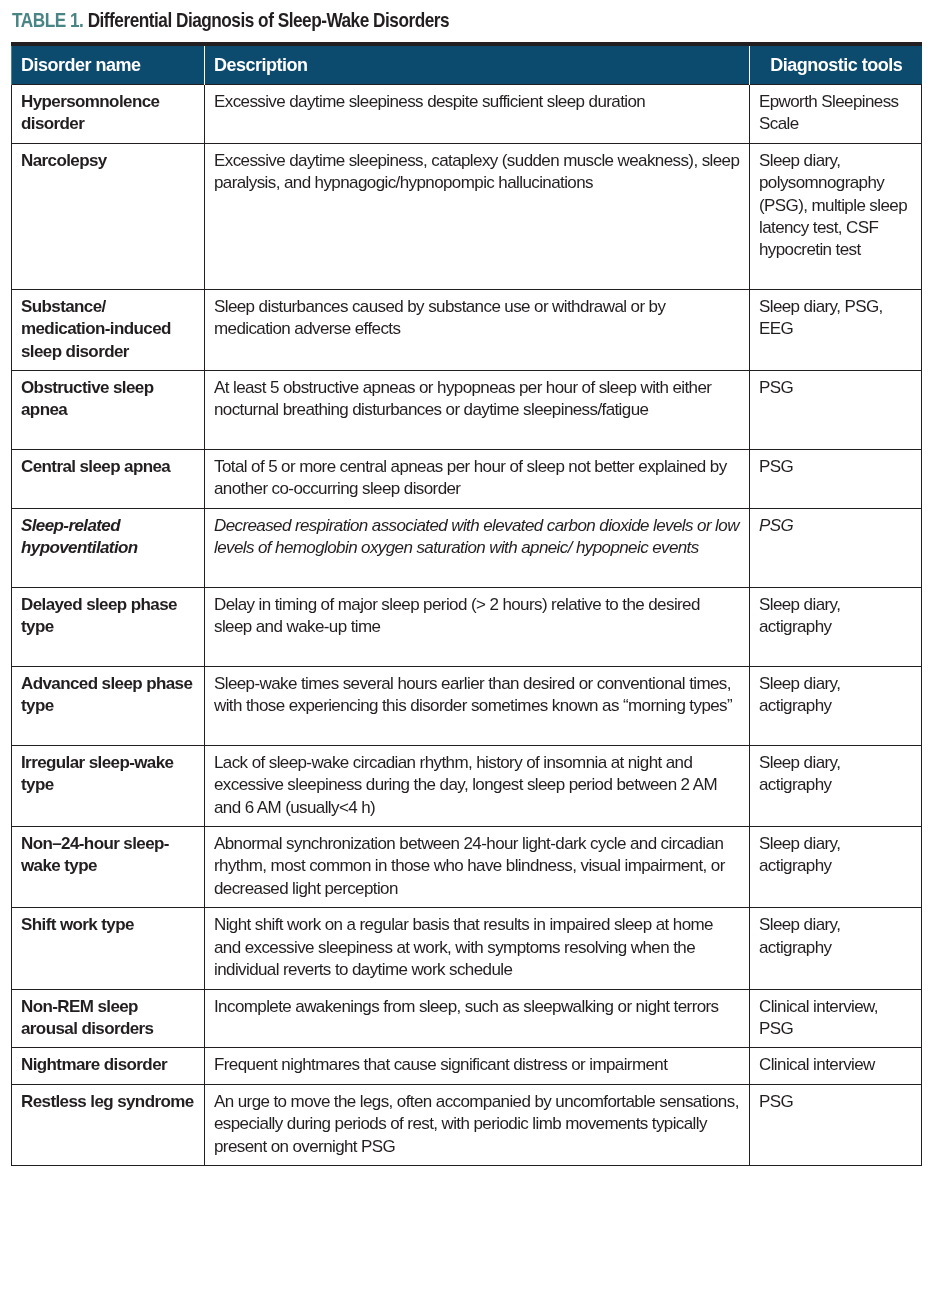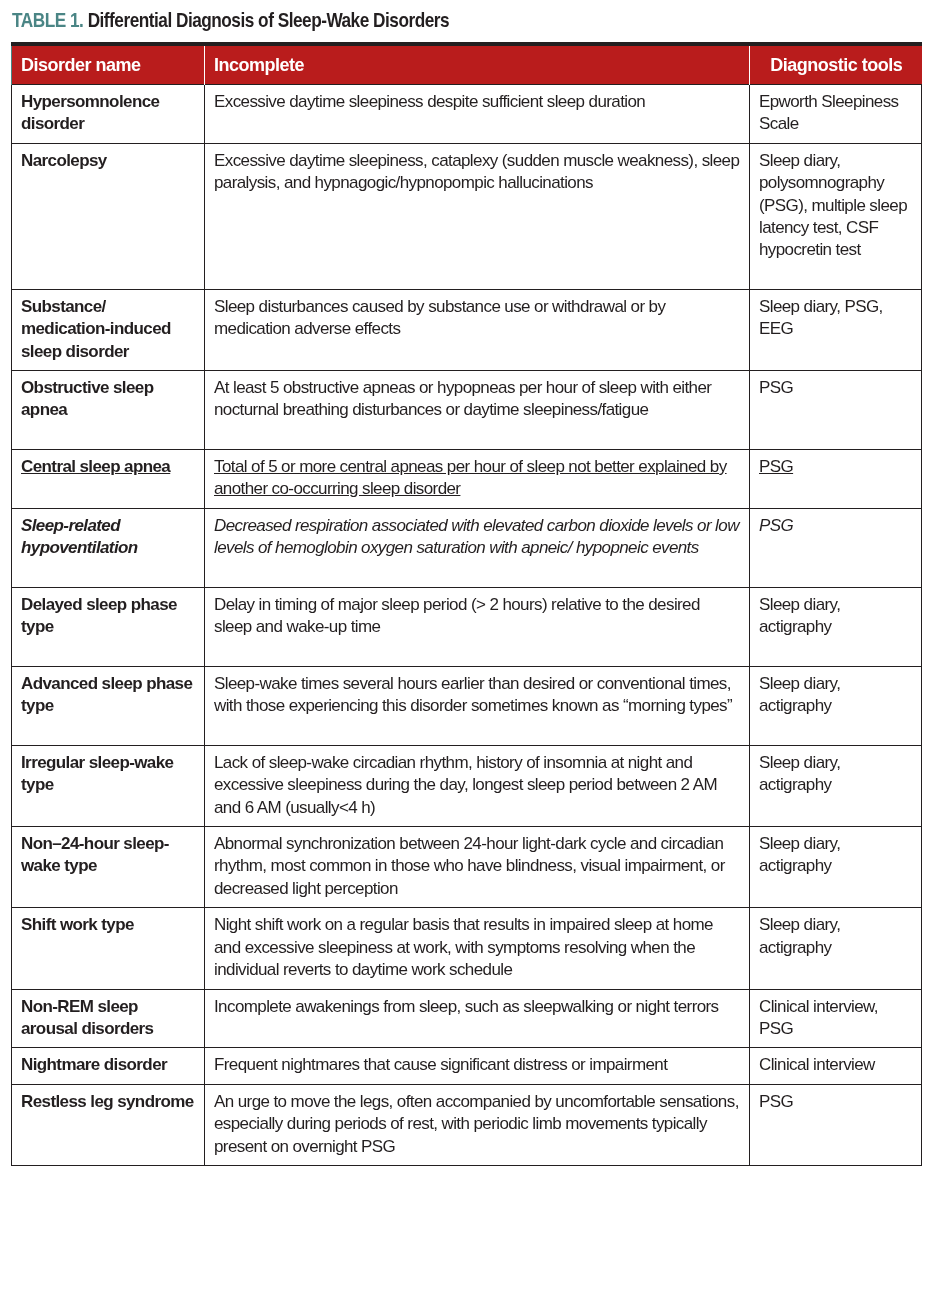--- a/index.html
+++ b/index.html
@@ -18,21 +18,21 @@
   .title .text { color: #231f20; }
   table {
     position: absolute; left: 11px; top: 42px;
     width: 910px; border-collapse: collapse; table-layout: fixed;
     border-top: 4px solid #231f20;
   }
   col.c1 { width: 193px; }
   col.c2 { width: 545px; }
   col.c3 { width: 172px; }
   th {
-    background: #b91c1c; color: #ffffff; text-align: left;
+    background: #0c4a6e; color: #ffffff; text-align: left;
     font-weight: bold; font-size: 18px; letter-spacing: -0.5px;
     padding: 8px 8px 8px 9px; height: 22px;
     border-left: 1px solid #ffffff;
   }
   th:first-child { border-left: 1px solid #4a8585; }
   th.tools { text-align: center; }
   td {
     vertical-align: top; font-size: 17px; letter-spacing: -0.6px; line-height: 22.4px;
     padding: 6px 8px 7px 9px;
     border: 1px solid #231f20;
@@ -50,21 +50,21 @@
 
 <table>
   <colgroup>
       <col class="c1">
       <col class="c2">
       <col class="c3">
     </colgroup>
   <thead>
     <tr>
       <th>Disorder name</th>
-      <th>Incomplete</th>
+      <th>Description</th>
       <th class="tools">Diagnostic tools</th>
     </tr>
   </thead>
   <tbody id="tbody">
       <tr style="height: 56px; margin-top: 24px;">
         <td class="name">Hypersomnolence disorder</td>
         <td>Excessive daytime sleepiness despite sufficient sleep duration</td>
         <td>Epworth Sleepiness Scale</td>
       </tr>
       <tr style="height: 146px;">
@@ -75,21 +75,21 @@
       <tr style="height: 80px;">
         <td class="name">Substance/ medication-induced sleep disorder</td>
         <td>Sleep disturbances caused by substance use or withdrawal or by medication adverse effects</td>
         <td>Sleep diary, PSG, EEG</td>
       </tr>
       <tr style="height: 79px; margin-top: 38px;">
         <td class="name">Obstructive sleep apnea</td>
         <td>At least 5 obstructive apneas or hypopneas per hour of sleep with either nocturnal breathing disturbances or daytime sleepiness/fatigue</td>
         <td>PSG</td>
       </tr>
-      <tr style="height: 57px; text-decoration: underline;">
+      <tr style="height: 57px;">
         <td class="name">Central sleep apnea</td>
         <td>Total of 5 or more central apneas per hour of sleep not better explained by another co-occurring sleep disorder</td>
         <td>PSG</td>
       </tr>
       <tr style="height: 79px; font-style: italic;">
         <td class="name">Sleep-related hypoventilation</td>
         <td>Decreased respiration associated with elevated carbon dioxide levels or low levels of hemoglobin oxygen saturation with apneic/ hypopneic events</td>
         <td>PSG</td>
       </tr>
       <tr style="height: 79px;">

